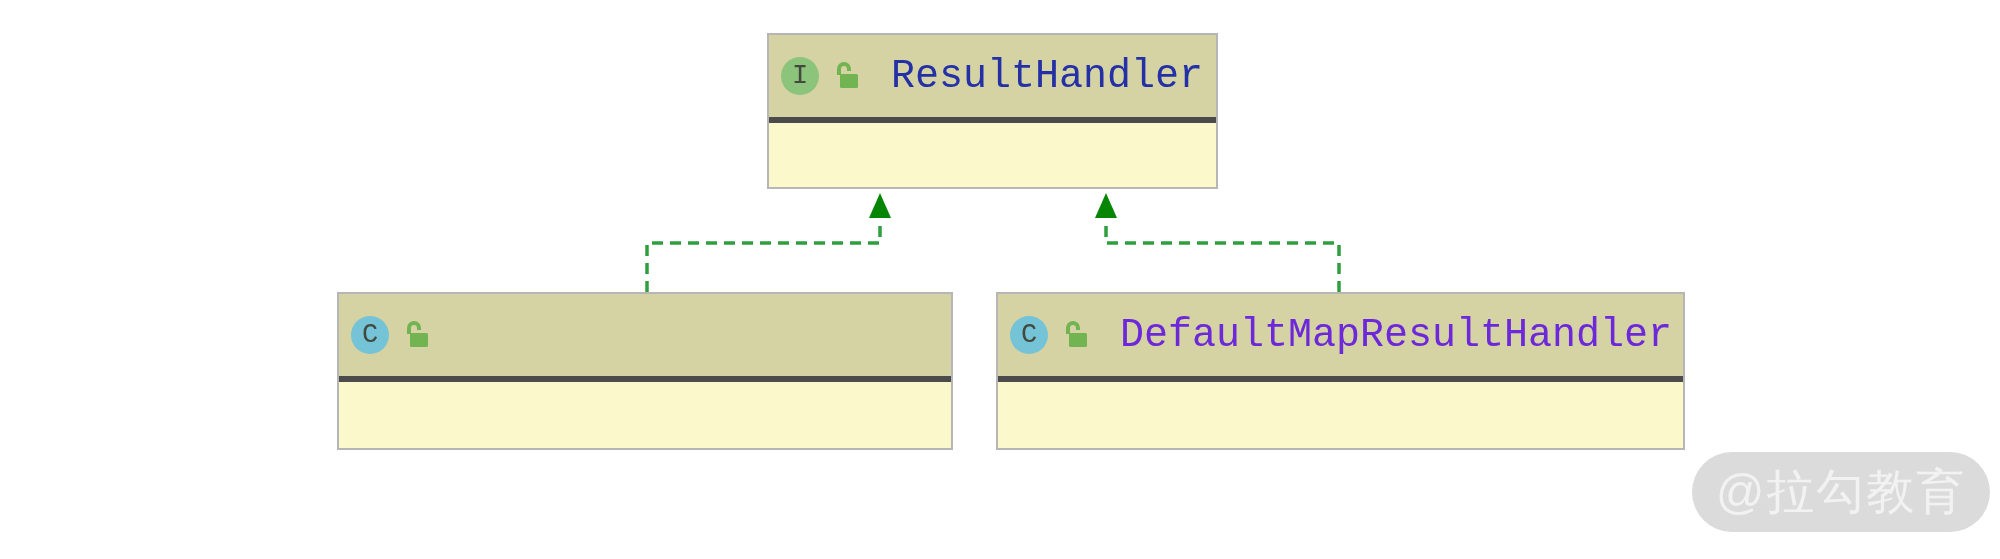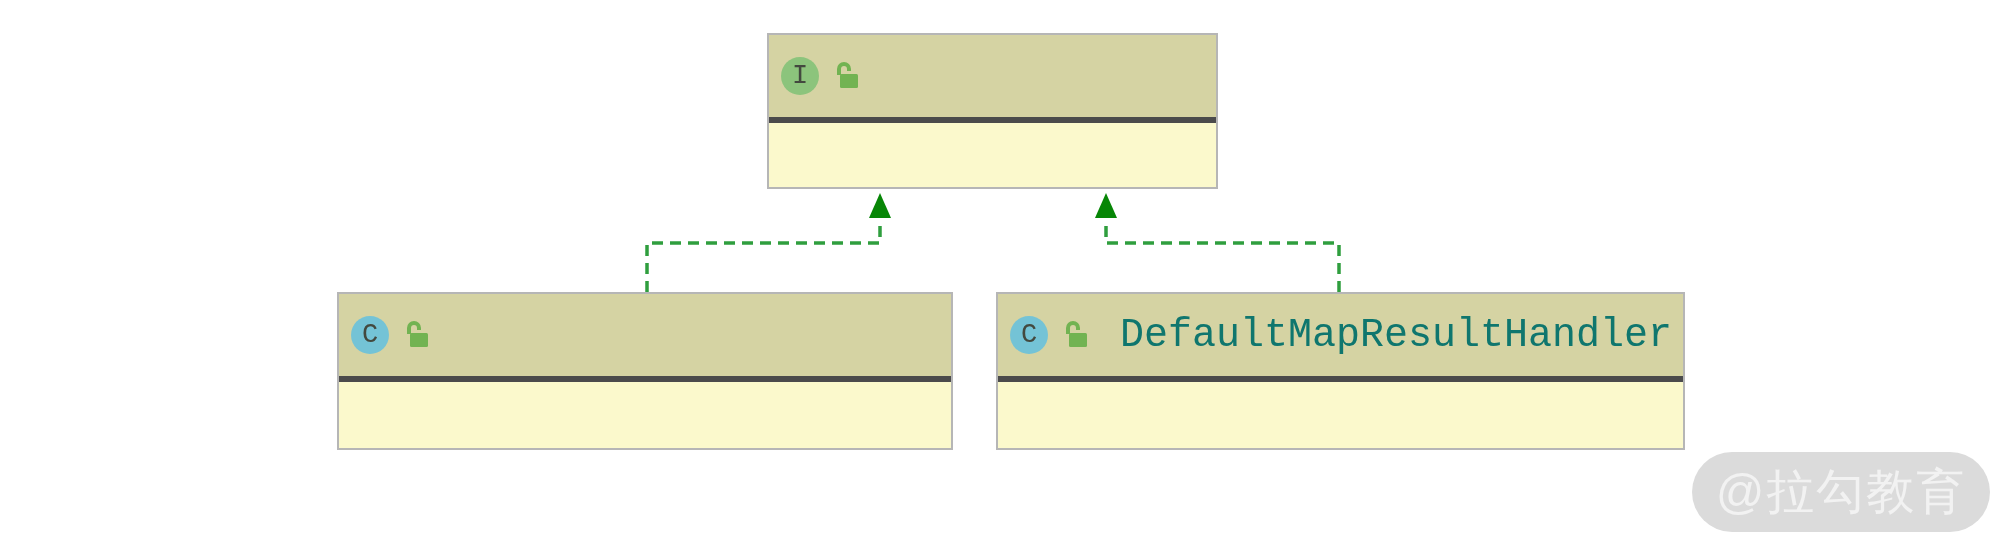--- a/index.html
+++ b/index.html
@@ -81,21 +81,21 @@
     align-items: center;
     justify-content: center;
   }
   .node-label {
     margin-left: 30px;
     font-family: "Liberation Mono", "DejaVu Sans Mono", monospace;
     font-size: 40px;
     white-space: nowrap;
   }
   .label-blue  { color: #2330a6; }
-  .label-black { color: #0f766e; }
+  .label-black { color: #6d28d9; }
   .watermark {
     position: absolute;
     left: 1692px;
     top: 452px;
     width: 298px;
     height: 80px;
     border-radius: 40px;
     background: #dbdbdb;
     display: flex;
     align-items: center;
@@ -128,20 +128,21 @@
     <div class="node-header">
       <span class="badge badge-interface">
         <span>I</span>
       </span>
       <span class="lock">
         <svg width="28" height="30" viewBox="0 0 28 30">
           <path d="M6 14 v-6 a5 5 0 0 1 10 0 v2" fill="none" stroke="#72b352" stroke-width="4"></path>
           <rect x="7" y="13" width="18" height="14" rx="1.5" fill="#72b352"></rect>
         </svg>
       </span>
+      <span class="node-label label-blue">ResultHandler</span>
     </div>
     <div class="node-sep"></div>
     <div class="node-body"></div>
   </div>
 
   <div class="node" style="left:337px; top:292px; width:616px; height:158px;">
     <div class="node-header">
       <span class="badge badge-class">
         <span>C</span>
       </span>

